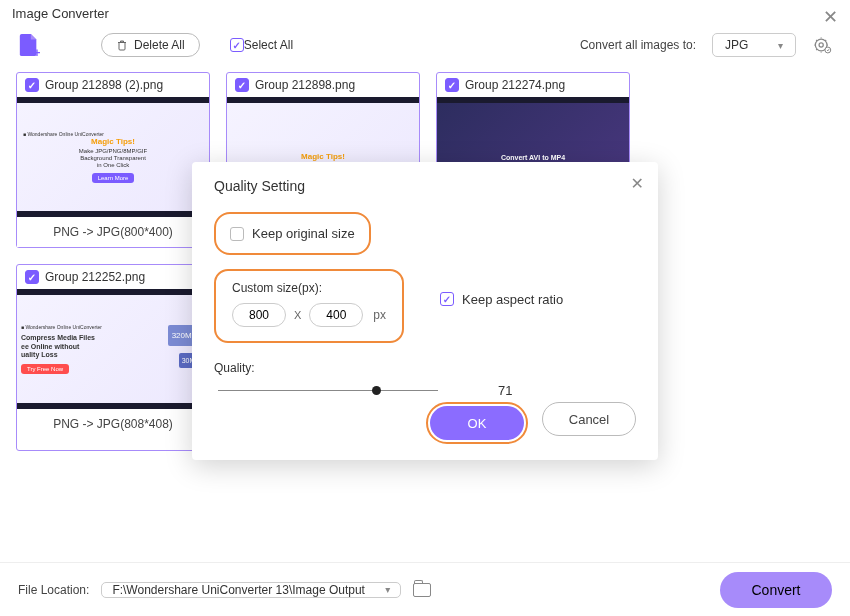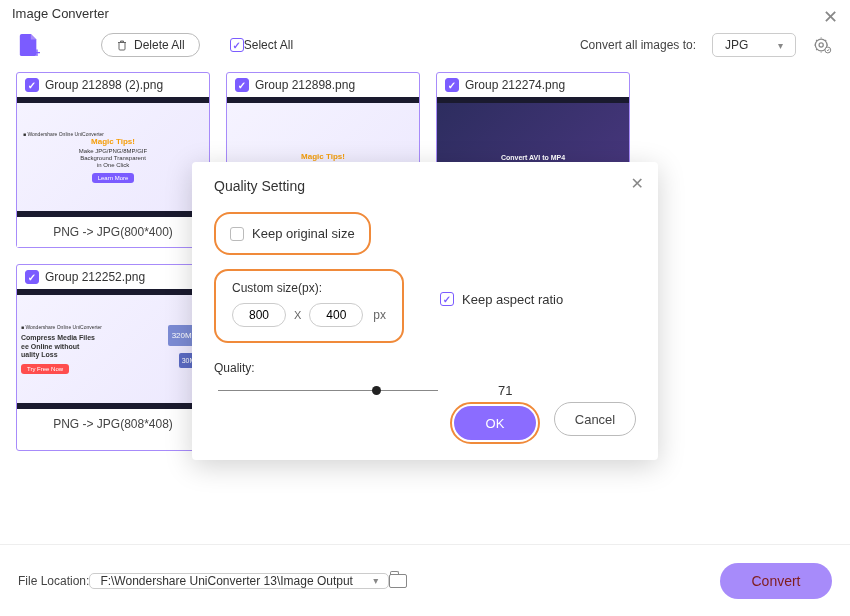--- a/index.html
+++ b/index.html
@@ -41,31 +41,31 @@
 .hl-pill { border: 2px solid #f08a3a; border-radius: 16px; padding: 12px 14px; display: inline-flex; align-items: center; gap: 8px; margin-top: 18px; }
 .hl-chk { width: 14px; height: 14px; border: 1.5px solid #bbb; border-radius: 3px; }
 .cust-box { border: 2px solid #f08a3a; border-radius: 14px; padding: 10px 16px 14px 16px; margin-top: 14px; display: inline-block; }
 .cust-label { font-size: 12px; color: #333; margin-bottom: 8px; display: block; }
 .cust-row { display: flex; align-items: center; gap: 8px; }
 .cust-in { width: 54px; height: 24px; border: 1px solid #ccc; border-radius: 12px; text-align: center; font-size: 12px; }
 .cust-x { font-size: 11px; color: #666; }
 .px-lbl { font-size: 12px; color: #666; margin-left: 2px; }
 .aspect { display: inline-flex; align-items: center; gap: 8px; margin-left: 36px; vertical-align: middle; }
 .modal-btns { position: absolute; right: 22px; bottom: 16px; display: flex; gap: 14px; }
-.btn { width: 82px; height: 34px; border-radius: 18px; display: flex; align-items: center; justify-content: center; font-size: 13px; cursor: pointer; }
+.btn { width: 94px; height: 34px; border-radius: 18px; display: flex; align-items: center; justify-content: center; font-size: 13px; cursor: pointer; }
 .ok-wrap { border: 2px solid #f08a3a; border-radius: 22px; padding: 2px; }
 .ok-wrap .btn { background: #8b6cff; color: #fff; box-shadow: none; border: none; }
 .btn.cancel { border: 1.5px solid #bbb; color: #444; background: #fff; }
 
-.footer { position: absolute; bottom: 0; left: 0; right: 0; height: 72px; border-top: 1px solid #eee; display: flex; align-items: center; padding: 0 18px; gap: 0; }
+.footer { position: absolute; bottom: 0; left: 0; right: 0; height: 54px; border-top: 1px solid #eee; display: flex; align-items: center; padding: 0 18px; gap: 12px; }
 .floc-lbl { font-size: 12px; color: #444; }
 .floc-in { flex: 0 0 300px; border: 1px solid #ccc; border-radius: 5px; padding: 0 10px; font-size: 12px; display: flex; align-items: center; justify-content: space-between; }
 .folder-ic { width: 18px; height: 14px; border: 1.5px solid #888; border-radius: 2px 2px 2px 2px; position: relative; }
 .folder-ic::before { content: ""; position: absolute; top: -4px; left: 0; width: 7px; height: 3px; border: 1.5px solid #888; border-bottom: none; border-radius: 2px 2px 0 0; }
-.convert-btn { margin-left: auto; width: 112px; height: 36px; background: #a78bfa; color: #7f1d1d; border-radius: 18px; display: flex; align-items: center; justify-content: center; font-size: 14px; cursor: pointer; }
+.convert-btn { margin-left: auto; width: 112px; height: 36px; background: #a78bfa; color: #000000; border-radius: 18px; display: flex; align-items: center; justify-content: center; font-size: 14px; cursor: pointer; }
 
 .quality-label { font-size: 12px; color: #333; margin-top: 18px; }
 .slider-row { display: flex; align-items: center; margin-top: 8px; }
 .slider-track { width: 220px; height: 1.5px; background: #888; position: relative; margin-left: 4px; }
 .slider-dot { position: absolute; width: 9px; height: 9px; background: #222; border-radius: 50%; top: -4px; }
 </style>
 </head>
 <body>
 
 <div class="titlebar">

